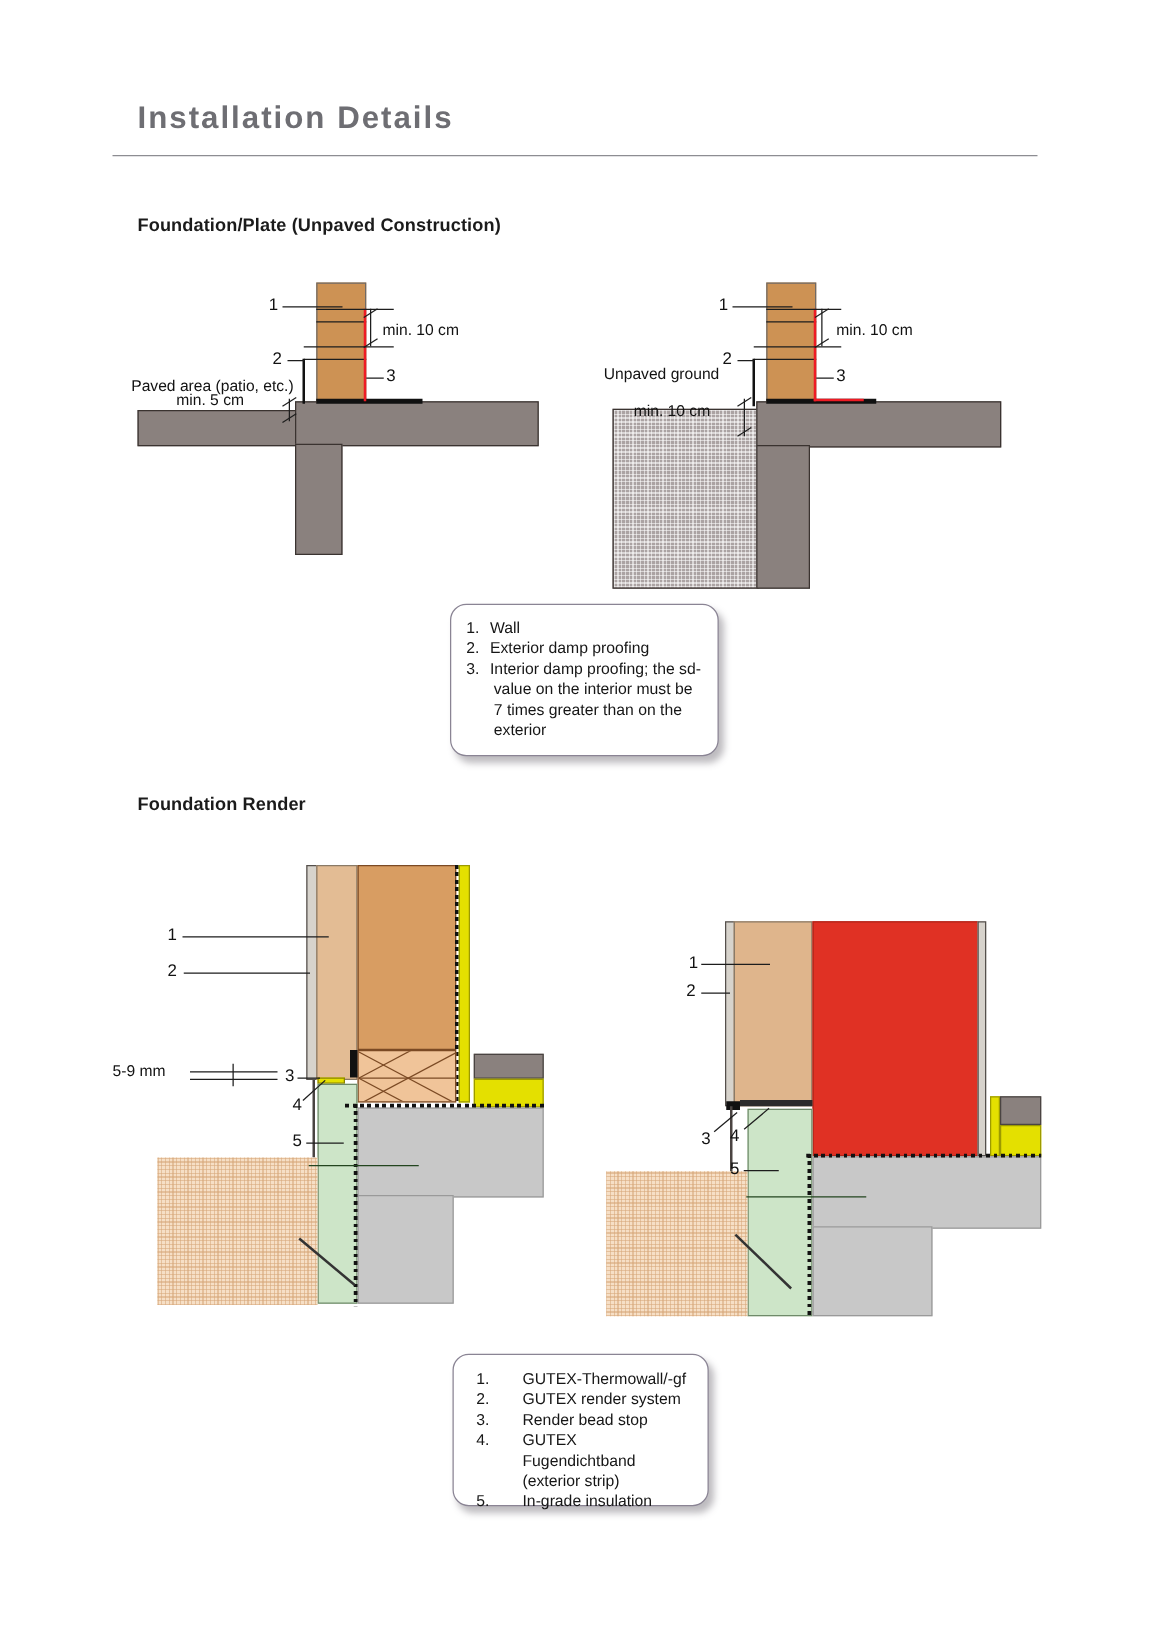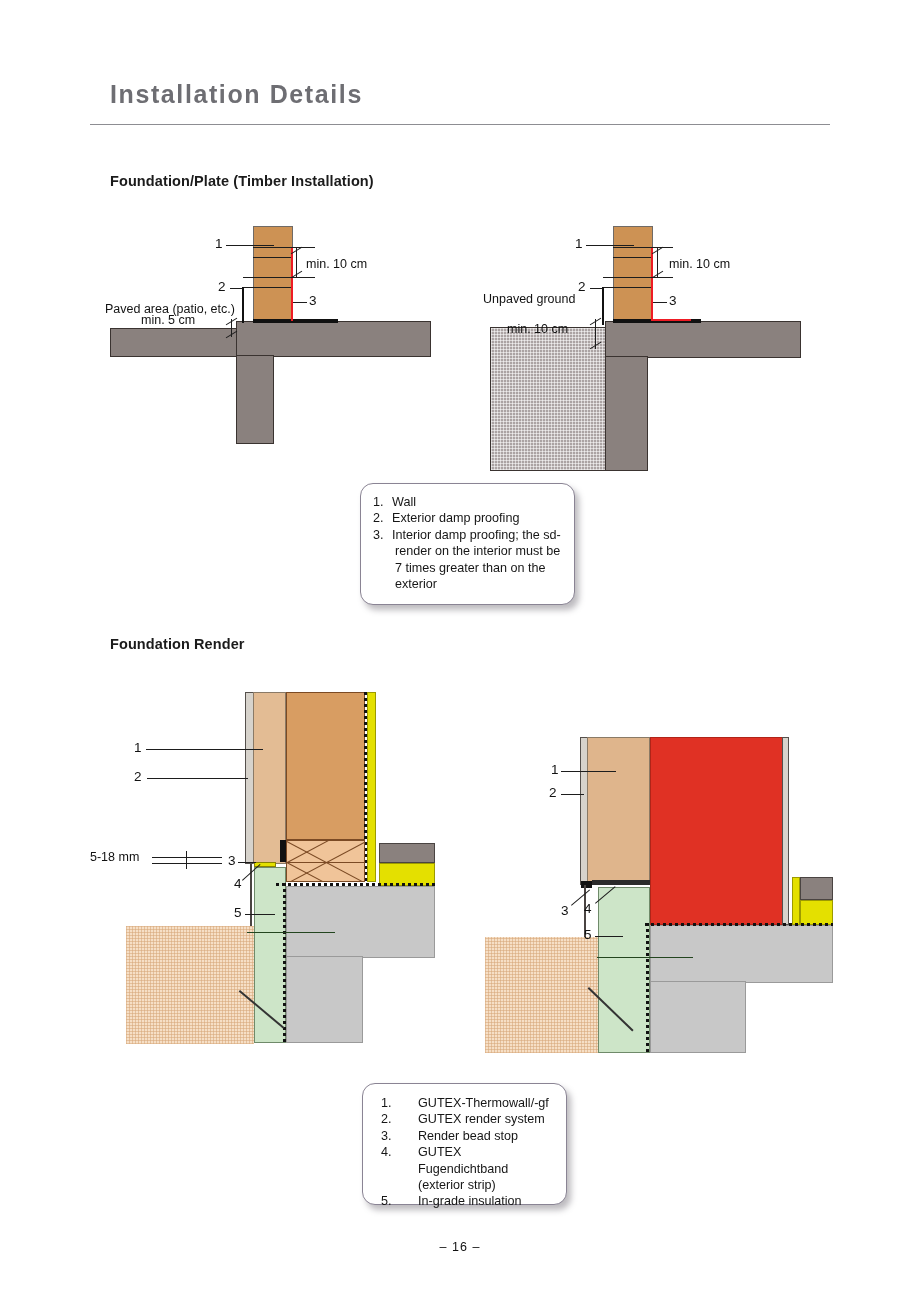--- a/index.html
+++ b/index.html
@@ -81,21 +81,21 @@
   .xbrace i{position:absolute;background:#7b4a24;height:1.2px;transform-origin:0 0;}
 </style>
 </head>
 <body>
 
 <div class="page">
 
   <div id="page-title">Installation Details</div>
   <div id="title-rule"></div>
 
-  <div class="section-heading" id="heading-foundation-plate">Foundation/Plate (Timber Installation)</div>
+  <div class="section-heading" id="heading-foundation-plate">Foundation/Plate (Unpaved Construction)</div>
 
   <div class="fig" id="fig-paved" style="left:110px;top:215px;width:330px;height:230px;">
 
     <div class="bx" style="left:0px;top:113px;width:128px;height:29px;background:#8a817e;border:1.4px solid #3a3330;"></div>
 
     <div class="bx" style="left:126px;top:106px;width:195px;height:36px;background:#8a817e;border:1.4px solid #3a3330;"></div>
 
     <div class="bx" style="left:126px;top:140px;width:38px;height:89px;background:#8a817e;border:1.4px solid #3a3330;"></div>
 
     <div class="bx" style="left:143px;top:11px;width:40px;height:96px;background:#cd9254;border:1.4px solid #6f6a66;"></div>
@@ -181,21 +181,21 @@
       </li>
       <li>
         <span class="n">2.</span>
         <span>Exterior damp proofing</span>
       </li>
       <li>
         <span class="n">3.</span>
         <span>Interior damp proofing; the sd-</span>
       </li>
       <li class="cont" style="padding-left:22px">
-        <span>render on the interior must be</span>
+        <span>value on the interior must be</span>
       </li>
       <li class="cont" style="padding-left:22px">
         <span>7 times greater than on the</span>
       </li>
       <li class="cont" style="padding-left:22px">
         <span>exterior</span>
       </li>
     </ol>
   </div>
 
@@ -239,21 +239,21 @@
     <div class="bx doth" style="left:186px;top:193px;width:160px;height:3px;"></div>
 
     <div class="bx dotv" style="left:193px;top:193px;width:3px;height:162px;"></div>
 
     <div class="vln" style="left:160px;top:174px;height:62px;width:2px;background:#4a4442;"></div>
 
     <div class="bx hatch-sand" style="left:36px;top:236px;width:128px;height:118px;border:0;"></div>
 
     <div class="ldr" style="left:150px;top:300px;width:58px;transform:rotate(40deg);transform-origin:0 0;background:#333;height:2px;"></div>
 
-    <div class="lbl" style="left:0px;top:160px;">5-18 mm</div>
+    <div class="lbl" style="left:0px;top:160px;">5-9 mm</div>
     <div class="ldr" style="left:62px;top:167px;width:70px;"></div>
     <div class="ldr" style="left:62px;top:173px;width:70px;"></div>
     <div class="vln" style="left:96px;top:161px;height:18px;"></div>
 
     <div class="num" style="left:44px;top:50px;">1</div>
     <div class="ldr" style="left:56px;top:59px;width:117px;"></div>
 
     <div class="num" style="left:44px;top:79px;">2</div>
     <div class="ldr" style="left:57px;top:88px;width:101px;"></div>
 
@@ -336,15 +336,14 @@
       <li class="cont">
         <span>(exterior strip)</span>
       </li>
       <li>
         <span class="n" style="left:6px">5.</span>
         <span>In-grade insulation</span>
       </li>
     </ol>
   </div>
 
-  <div id="page-footer">–  16 –</div>
 
 </div>
 
 </body></html>

